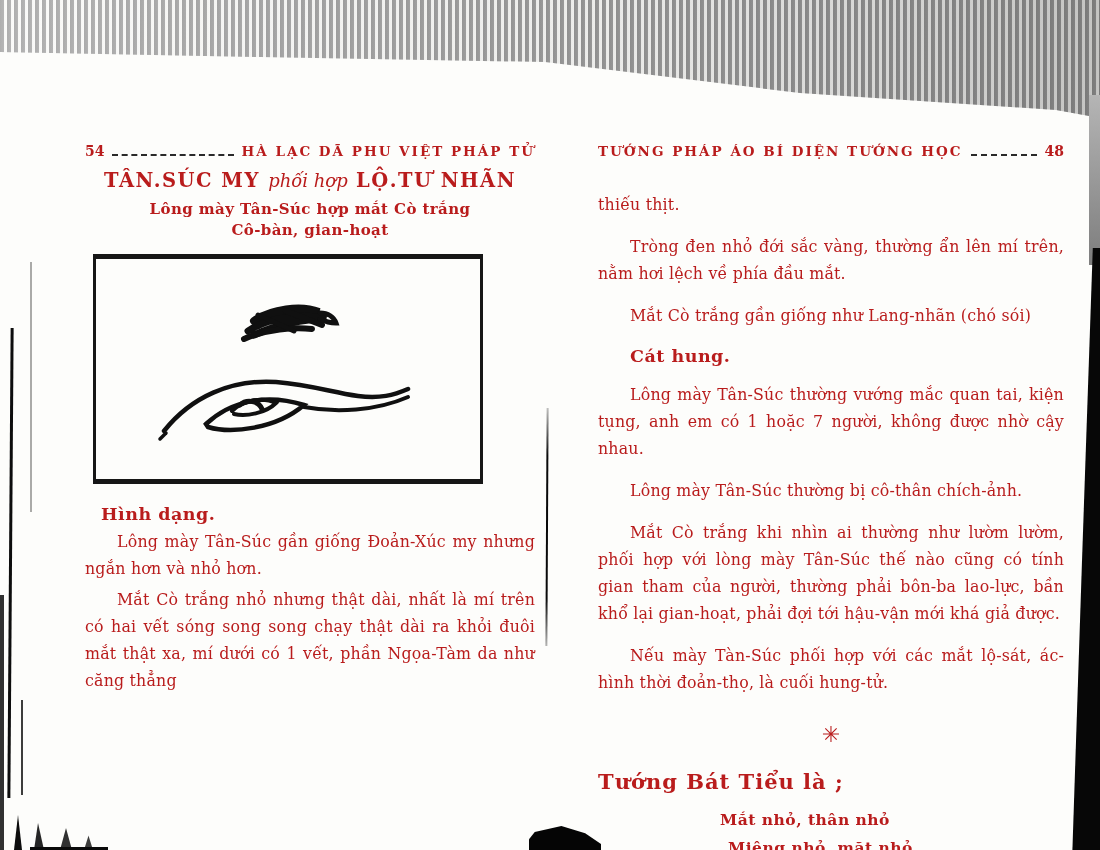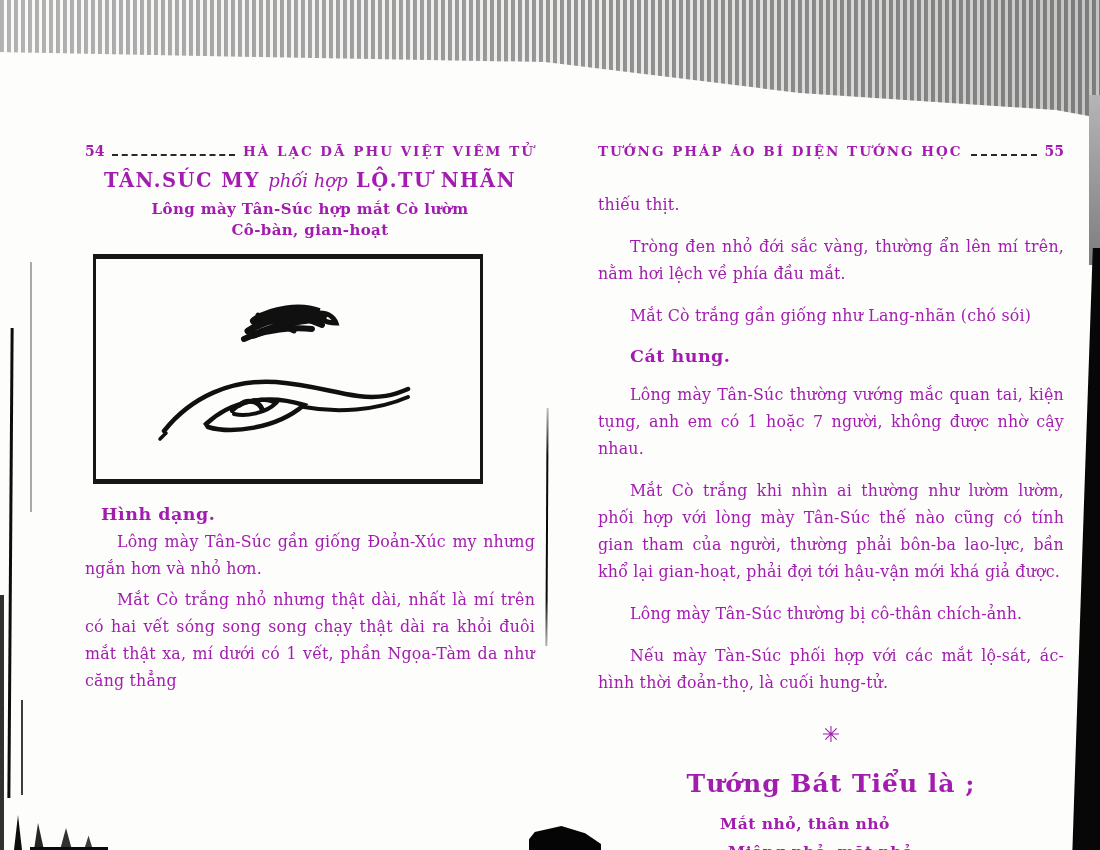--- a/index.html
+++ b/index.html
@@ -2,21 +2,21 @@
 <html><head>
 <meta charset="utf-8">
 <style>
   html,body{margin:0;padding:0;}
   .canvas{
     position:relative;
     width:1100px;height:850px;
     background:#fdfdfb;
     overflow:hidden;
     font-family:"DejaVu Serif", serif;
-    color:#a21caf;
+    color:#b91c1c;
   }
 
   
   .stripe-band{
     position:absolute;left:0;top:0;width:1100px;height:122px;
     background:
       linear-gradient(90deg, rgba(255,255,255,.28) 0%, rgba(120,120,120,.10) 55%, rgba(60,60,60,.28) 100%),
       repeating-linear-gradient(90deg,#909090 0px,#9a9a9a 4px,#f6f6f4 4px,#fbfbf9 7px);
     clip-path:polygon(0 0,1100px 0,1100px 118px,1056px 110px,800px 93px,545px 62px,260px 57px,0 52px);
   }
@@ -72,21 +72,21 @@
   }
   .figure-frame svg{position:absolute;left:40px;top:20px;}
   .sect-head{font-weight:bold;font-size:17.5px;letter-spacing:.5px;margin:20px 0 0 16px;}
   .para{font-size:15.8px;line-height:27px;text-align:justify;text-indent:32px;margin:4px 0 0 0;letter-spacing:.2px;}
 
   
   .cont-line{margin-top:32px;font-size:15.8px;line-height:27px;letter-spacing:.2px;}
   .page-right .para{font-size:15.8px;line-height:27px;margin-top:15px;}
   .page-right .sect-head{margin:17px 0 0 32px;}
   .star{margin-top:26px;text-align:center;font-size:22px;}
-  .list-head{margin-top:22px;text-align:center;font-weight:bold;font-size:25px;letter-spacing:1px;}
+  .list-head{margin-top:22px;text-align:left;font-weight:bold;font-size:21px;letter-spacing:1px;}
   .small-list{margin:12px 0 0 122px;font-weight:bold;font-size:15.5px;line-height:27.5px;letter-spacing:.5px;}
   .small-list div:nth-child(2){margin-left:8px;}
   .small-list div:nth-child(4){margin-left:4px;}
 </style>
 </head>
 <body>
 
 <div class="canvas">
 
   <div class="stripe-band"></div>
@@ -101,29 +101,29 @@
   <div class="streak s7"></div>
   <div class="streak s8"></div>
   <div class="bottom-line"></div>
   <div class="gutter-line"></div>
   <div class="gutter-blob"></div>
 
   <div class="page page-left">
     <div class="runhead">
       <span class="pgnum">54</span>
       <span class="rule"></span>
-      <span>HÀ LẠC DÃ PHU VIỆT VIÊM TỬ</span>
+      <span>HÀ LẠC DÃ PHU VIỆT PHÁP TỬ</span>
     </div>
 
     <div class="main-title">
       <span>TÂN.SÚC MY</span>
       <span class="ital">phối hợp</span>
       <span>LỘ.TƯ NHÃN</span>
     </div>
-    <div class="subtitle first">Lông mày Tân-Súc hợp mắt Cò lườm</div>
+    <div class="subtitle first">Lông mày Tân-Súc hợp mắt Cò trắng</div>
     <div class="subtitle">Cô-bàn, gian-hoạt</div>
 
     <div class="figure-frame">
       <svg width="300" height="180" viewBox="0 0 300 180">
 
         <g stroke="#101010" fill="none" stroke-linecap="round">
           <path d="M118,42 C135,30 165,26 183,33 C160,30 135,36 122,46" stroke-width="8"></path>
           <path d="M112,52 C132,38 170,34 190,40 C168,40 140,46 118,56" stroke-width="7"></path>
           <path d="M108,60 C130,50 158,48 176,50" stroke-width="6"></path>
           <path d="M150,32 L186,46" stroke-width="6"></path>
@@ -144,31 +144,31 @@
 
     <div class="sect-head">Hình dạng.</div>
     <p class="para">Lông mày Tân-Súc gần giống Đoản-Xúc my nhưng ngắn hơn và nhỏ hơn.</p>
     <p class="para">Mắt Cò trắng nhỏ nhưng thật dài, nhất là mí trên có hai vết sóng song song chạy thật dài ra khỏi đuôi mắt thật xa, mí dưới có 1 vết, phần Ngọa-Tàm da như căng thẳng</p>
   </div>
 
   <div class="page page-right">
     <div class="runhead">
       <span>TƯỚNG PHÁP ÁO BÍ DIỆN TƯỚNG HỌC</span>
       <span class="rule"></span>
-      <span class="pgnum">55</span>
+      <span class="pgnum">48</span>
     </div>
 
     <div class="cont-line">thiếu thịt.</div>
     <p class="para">Tròng đen nhỏ đới sắc vàng, thường ẩn lên mí trên, nằm hơi lệch về phía đầu mắt.</p>
     <p class="para">Mắt Cò trắng gần giống như Lang-nhãn (chó sói)</p>
 
     <div class="sect-head">Cát hung.</div>
     <p class="para">Lông mày Tân-Súc thường vướng mắc quan tai, kiện tụng, anh em có 1 hoặc 7 người, không được nhờ cậy nhau.</p>
+    <p class="para">Lông mày Tân-Súc thường bị cô-thân chích-ảnh.</p>
     <p class="para">Mắt Cò trắng khi nhìn ai thường như lườm lườm, phối hợp với lòng mày Tân-Súc thế nào cũng có tính gian tham của người, thường phải bôn-ba lao-lực, bần khổ lại gian-hoạt, phải đợi tới hậu-vận mới khá giả được.</p>
-    <p class="para">Lông mày Tân-Súc thường bị cô-thân chích-ảnh.</p>
     <p class="para">Nếu mày Tàn-Súc phối hợp với các mắt lộ-sát, ác-hình thời đoản-thọ, là cuối hung-tử.</p>
 
     <div class="star">✳</div>
     <div class="list-head">Tướng Bát Tiểu là ;</div>
     <div class="small-list">
       <div>Mắt nhỏ, thân nhỏ</div>
       <div>Miệng nhỏ, mặt nhỏ</div>
 
     </div>
   </div>

